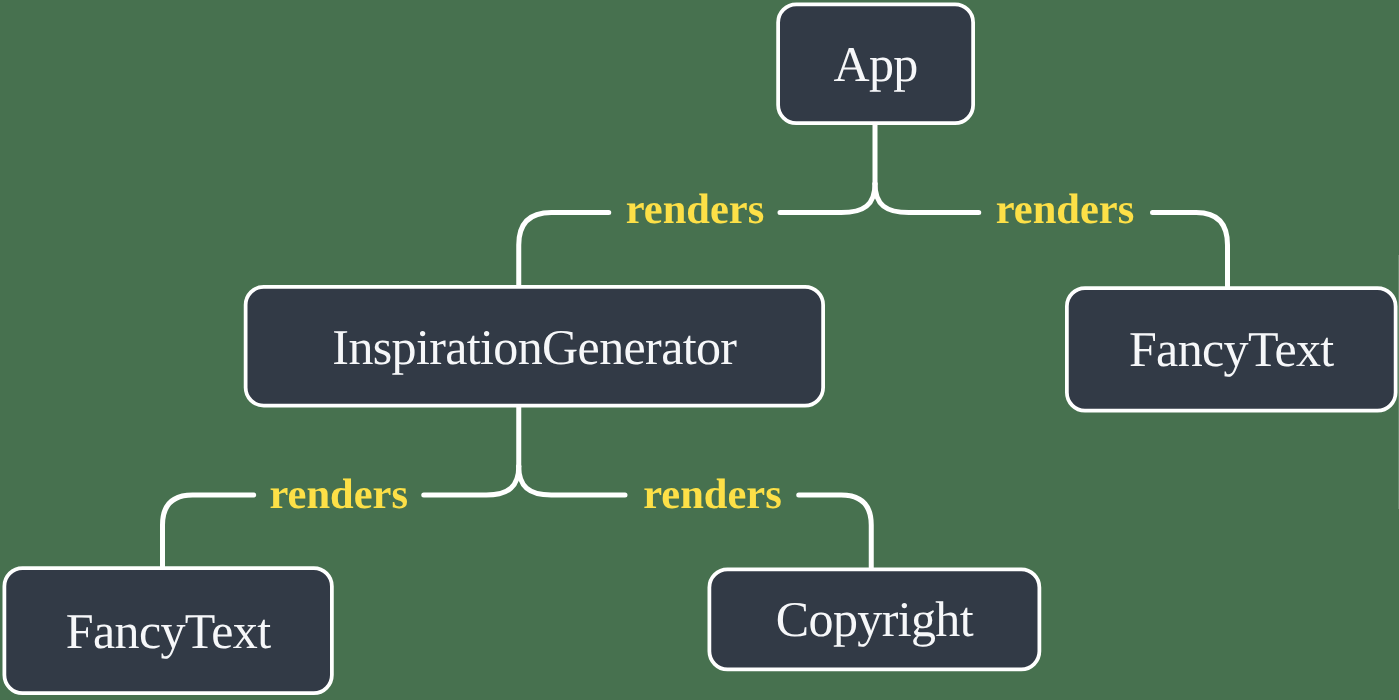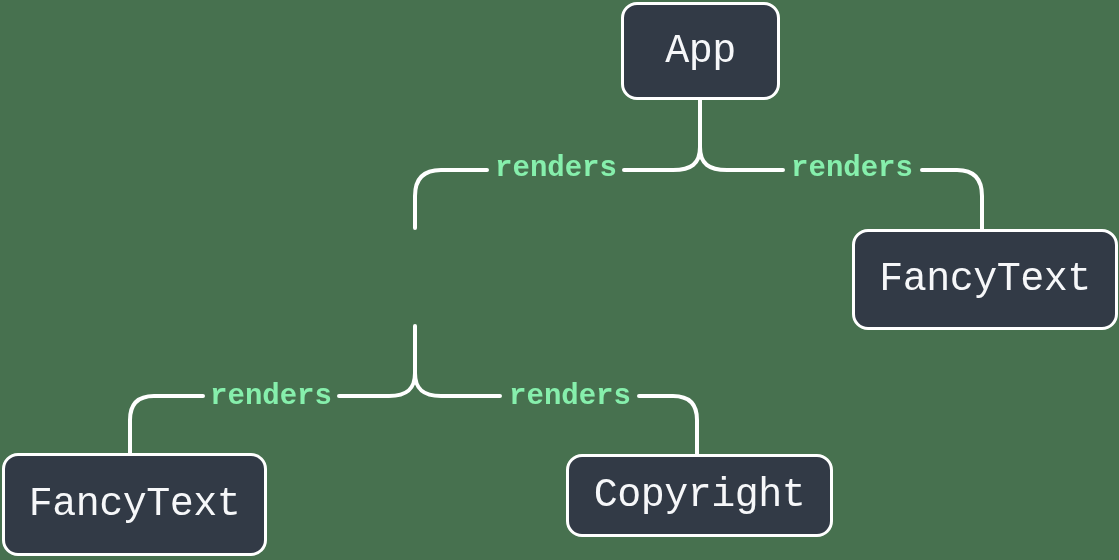--- a/index.html
+++ b/index.html
@@ -2,21 +2,21 @@
 <html><head>
 <meta charset="utf-8">
 <style>
   html, body { margin: 0; padding: 0; }
   .stage {
     position: relative;
     width: 1119px;
     height: 560px;
     background: #47714F;
     overflow: hidden;
-    font-family: Liberation Mono, monospace;
+    font-family: Liberation Serif, serif;
   }
   .edges-svg {
     position: absolute;
     left: 0; top: 0;
     width: 1119px; height: 560px;
   }
   .edges-svg path {
     fill: none;
     stroke: #FFFFFF;
     stroke-width: 4;
@@ -38,22 +38,22 @@
     white-space: nowrap;
   }
   .node-app        { left: 621px; top: 2px;   width: 159px; height: 98px; }
   .node-ig         { left: 195px; top: 228px; width: 465px; height: 98px; }
   .node-fancy-r    { left: 852px; top: 229px; width: 266px; height: 101px; }
   .node-fancy-l    { left: 2px;   top: 453px; width: 265px; height: 103px; }
   .node-copyright  { left: 566px; top: 454px; width: 267px; height: 83px; }
   .edge-label {
     position: absolute;
     transform: translate(-50%, -50%);
-    color: #86efac;
-    font-size: 29px;
+    color: #fde047;
+    font-size: 34px;
     font-weight: 700;
     white-space: nowrap;
   }
   .edge-label-1 { left: 556px; top: 168px; }
   .edge-label-2 { left: 852px; top: 168px; }
   .edge-label-3 { left: 271px; top: 396px; }
   .edge-label-4 { left: 570px; top: 396px; }
 </style>
 </head>
 <body>
@@ -66,20 +66,23 @@
     <path d="M700 147 C700 164 709 170 727 170 H783 M922 170 H957 Q982 170 982 196 V229"></path>
     <path d="M415 326 V373"></path>
     <path d="M415 373 C415 389 407 396 389 396 H339 M203 396 H154 Q130 396 130 420 V453"></path>
     <path d="M415 373 C415 389 423 396 441 396 H500 M639 396 H673 Q697 396 697 420 V454"></path>
   </svg>
 
   <div class="node node-app">
     <span>App</span>
   </div>
 
+  <div class="node node-ig">
+    <span>InspirationGenerator</span>
+  </div>
 
   <div class="node node-fancy-r">
     <span>FancyText</span>
   </div>
 
   <div class="node node-fancy-l">
     <span>FancyText</span>
   </div>
 
   <div class="node node-copyright">

